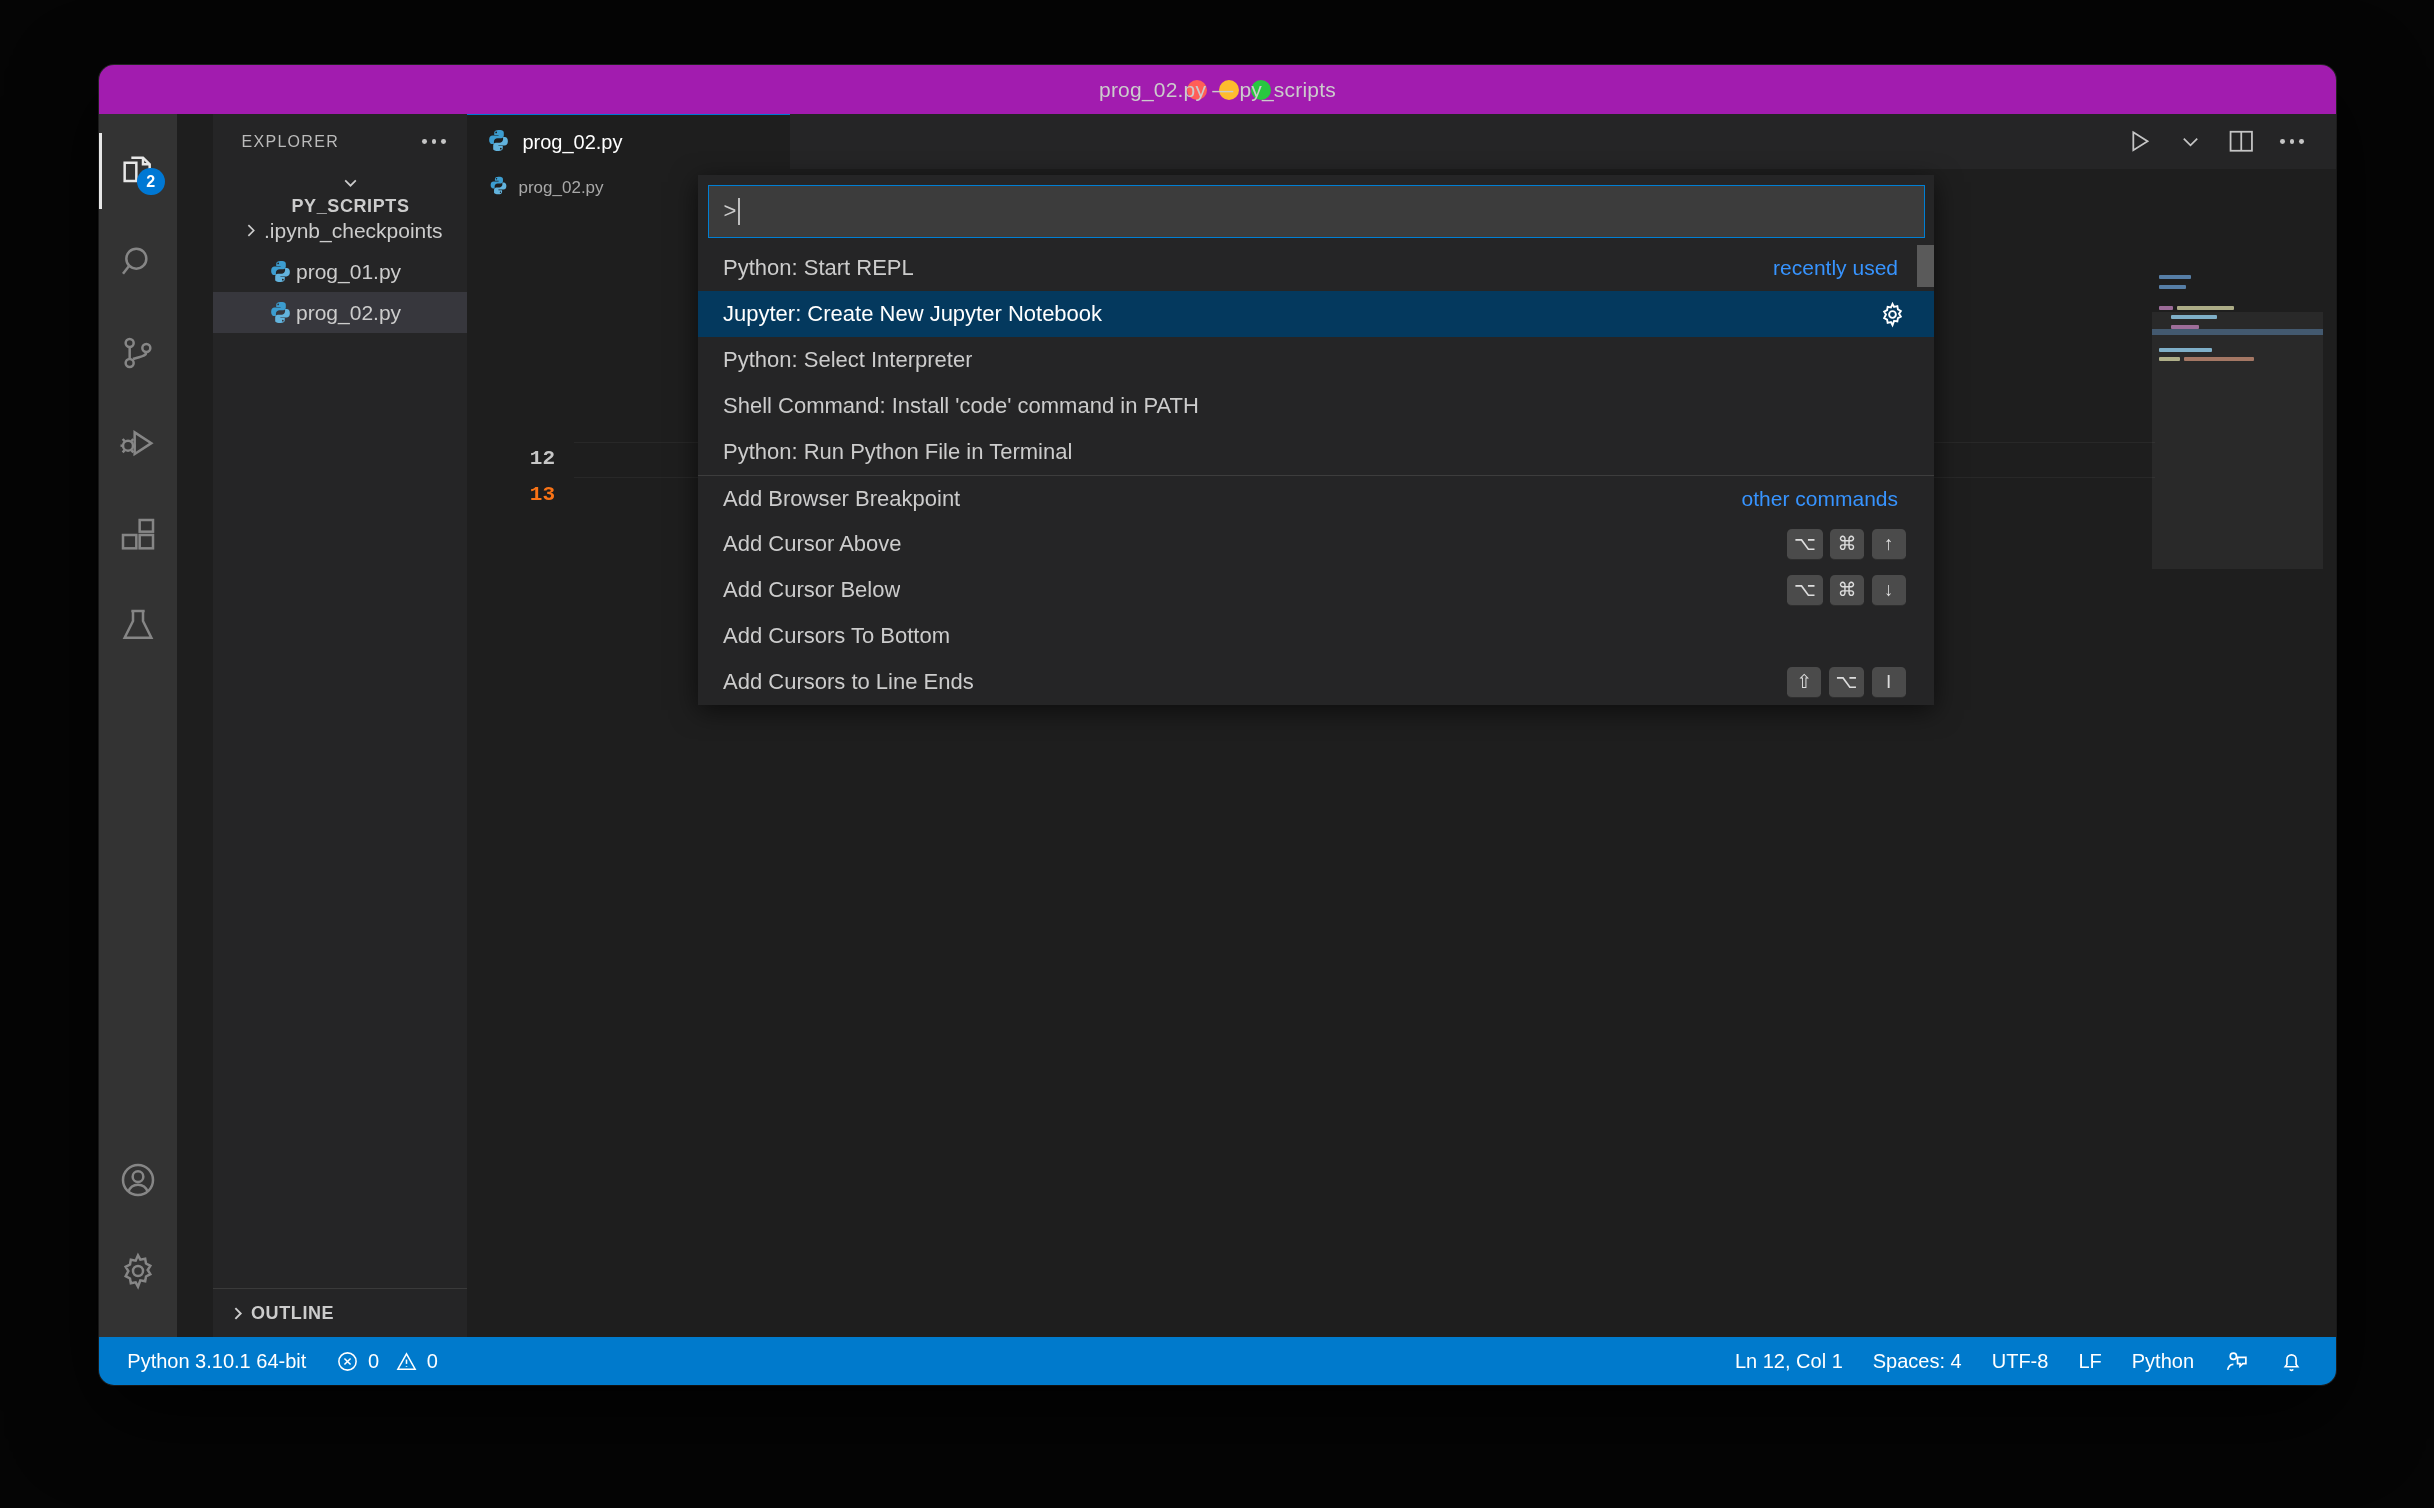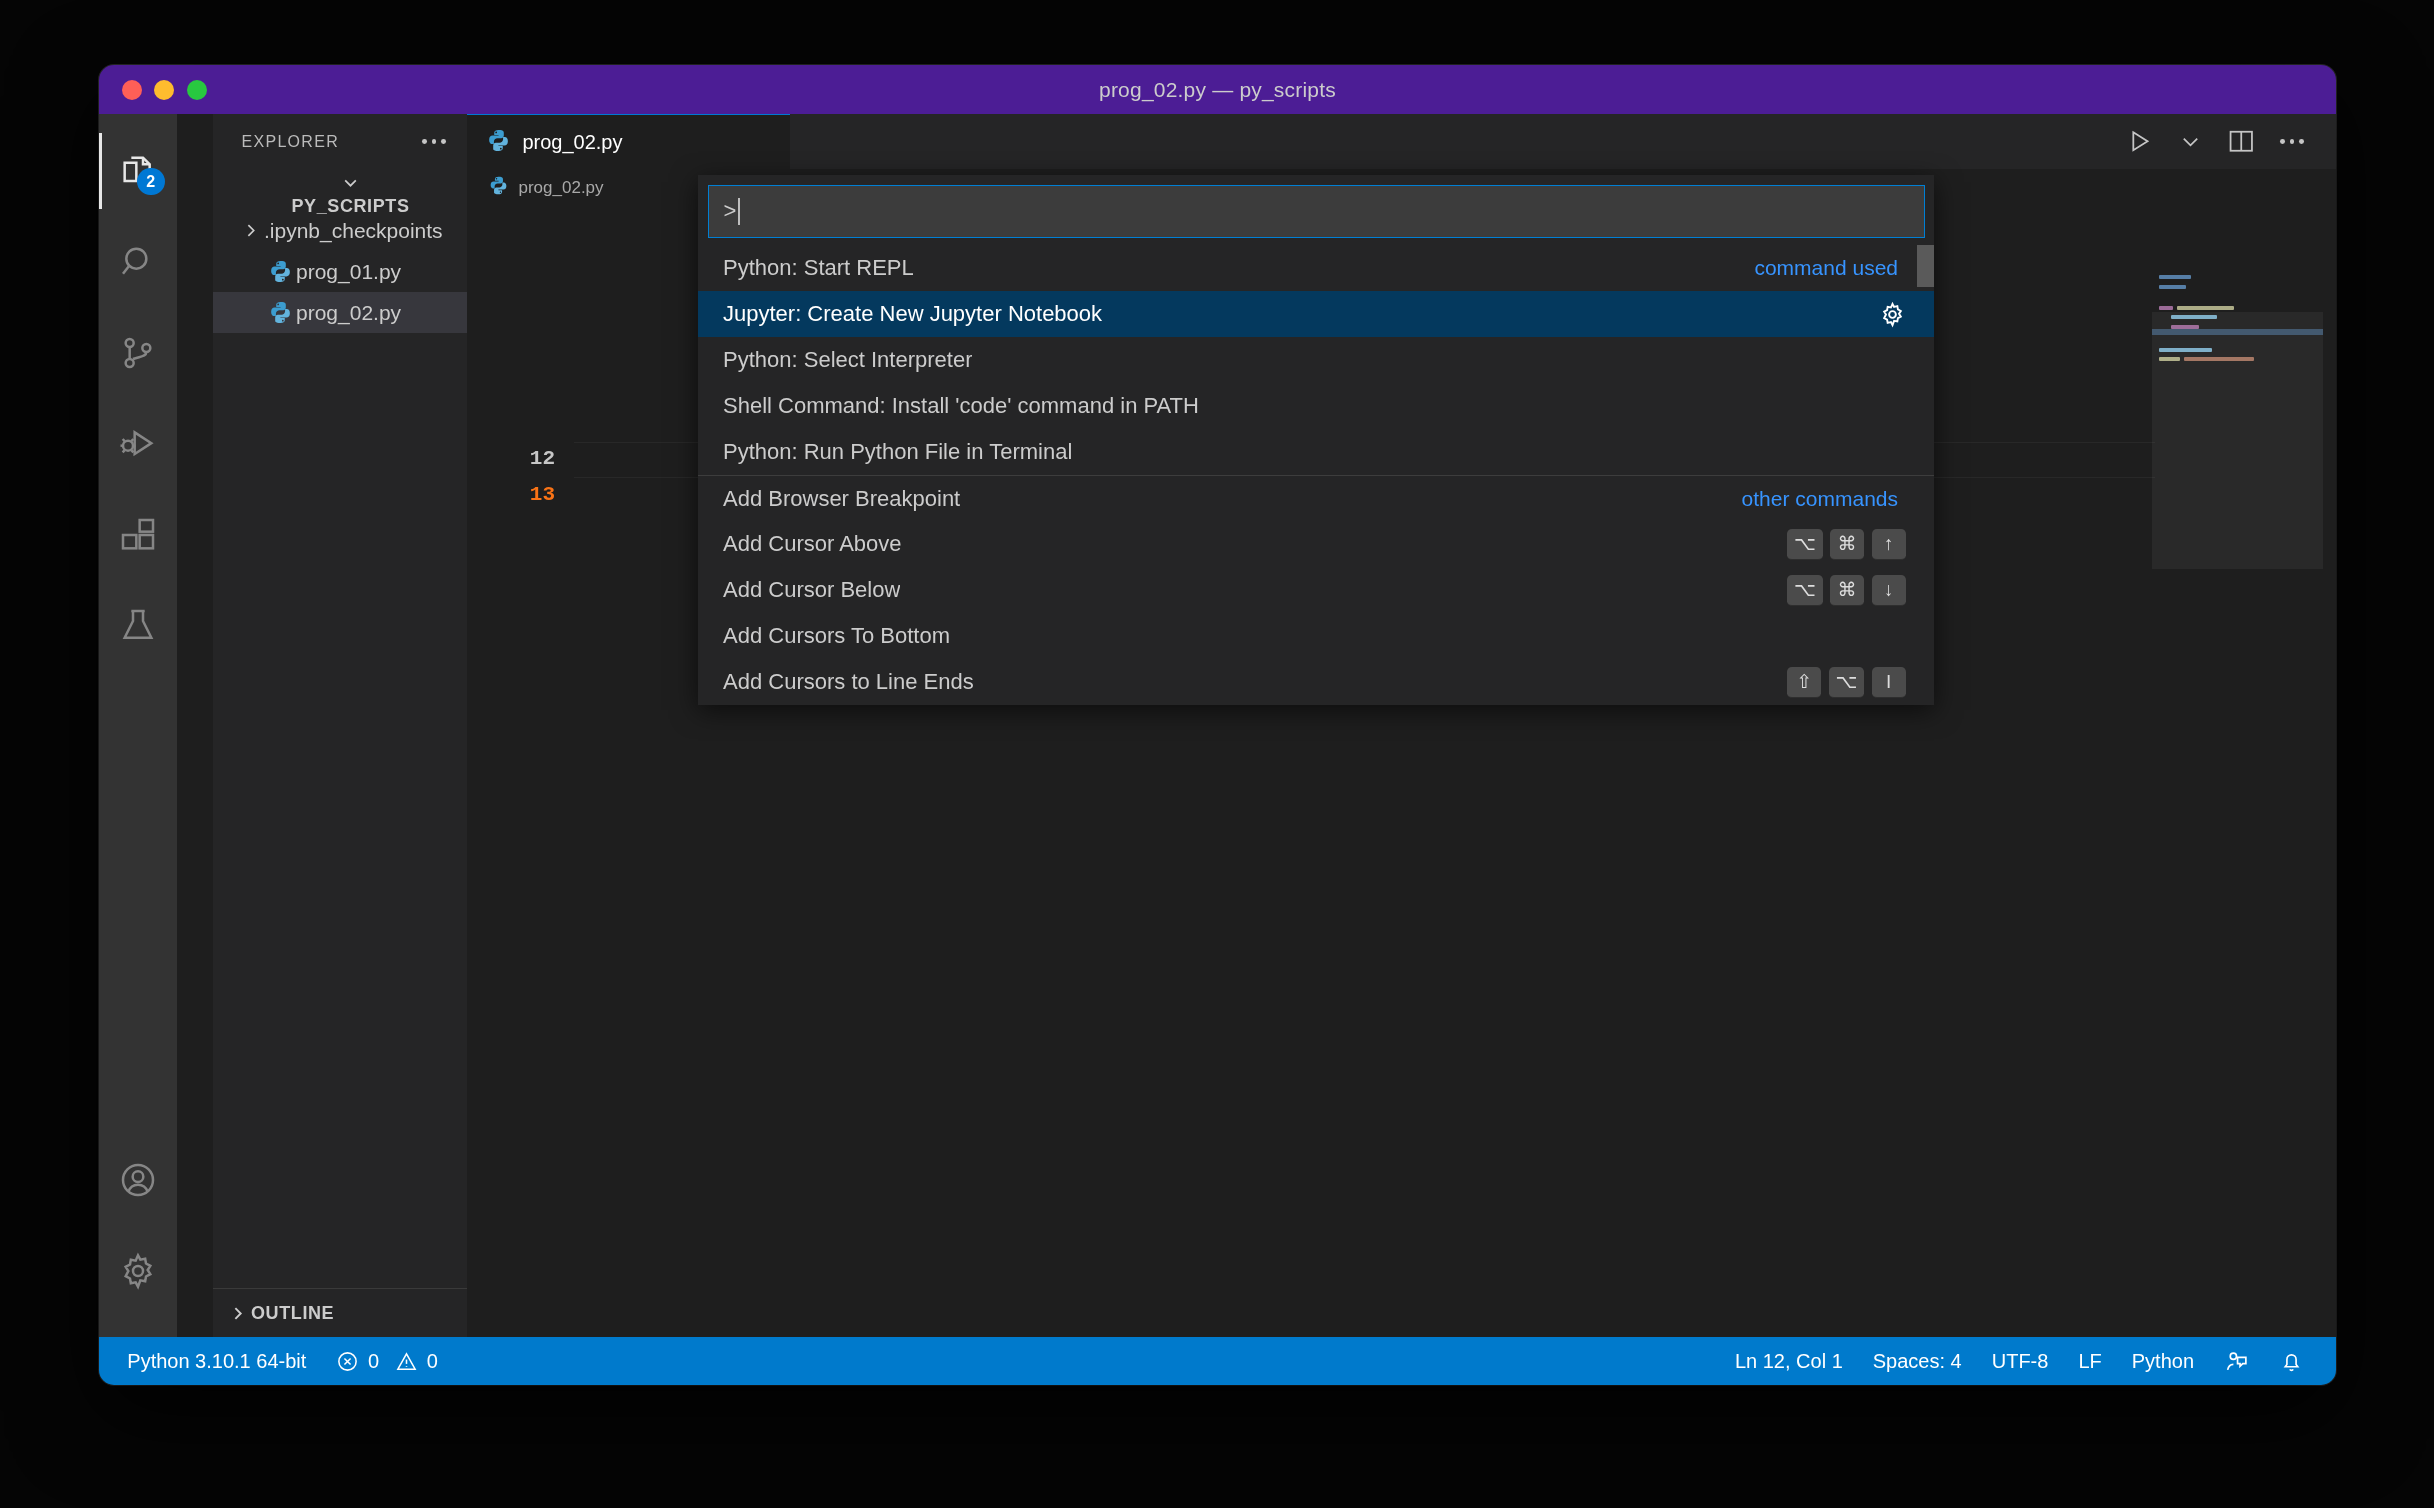--- a/index.html
+++ b/index.html
@@ -17,23 +17,23 @@
     border-radius: 15px;
     background: #1e1e1e;
     box-shadow: 0 28.5px 86px rgba(0,0,0,.85), 0 0 0 1px #2a2a2a;
     overflow: hidden;
     display: flex; flex-direction: column;
   }
 
   
   #titlebar {
     height: 49px; flex: 0 0 49px;
-    background: #4c1d95;
+    background: #a21caf;
     position: relative;
-    display: flex; align-items: center;
+    display: flex; align-items: center; justify-content: center;
   }
   #traffic { display: flex; gap: 12.4px; margin-left: 23px; }
   .light { width: 20px; height: 20px; border-radius: 50%; }
   .light.red    { background: #ff5f57; }
   .light.yellow { background: #febc2e; }
   .light.green  { background: #28c840; }
   #win-title {
     position: absolute; left: 0; right: 0; text-align: center;
     font-size: 21px; color: #cccccc; letter-spacing: 0.2px;
     pointer-events: none;
@@ -444,21 +444,21 @@
           <span>&gt;</span>
           <span id="pal-caret"></span>
         </div>
       </div>
 
       <div id="pal-list">
         <div id="pal-scroll"></div>
 
         <div class="pitem">
           <span class="ptext">Python: Start REPL</span>
-          <span class="pgroup">command used</span>
+          <span class="pgroup">recently used</span>
         </div>
 
         <div class="pitem selected">
           <span class="ptext">Jupyter: Create New Jupyter Notebook</span>
           <span class="pgear">
             <svg width="27" height="27" viewBox="0 0 24 24" fill="none" stroke="#ffffff" stroke-width="1.7">
               <circle cx="12" cy="12" r="3"></circle>
               <path d="M12 2.6l1.4 2.6 2.9-.6.5 2.9 2.6 1.4-1.6 2.5 1.6 2.5-2.6 1.4-.5 2.9-2.9-.6L12 21.4l-1.4-2.6-2.9.6-.5-2.9-2.6-1.4L6.2 12 4.6 9.5l2.6-1.4.5-2.9 2.9.6z"></path>
             </svg>
           </span>

